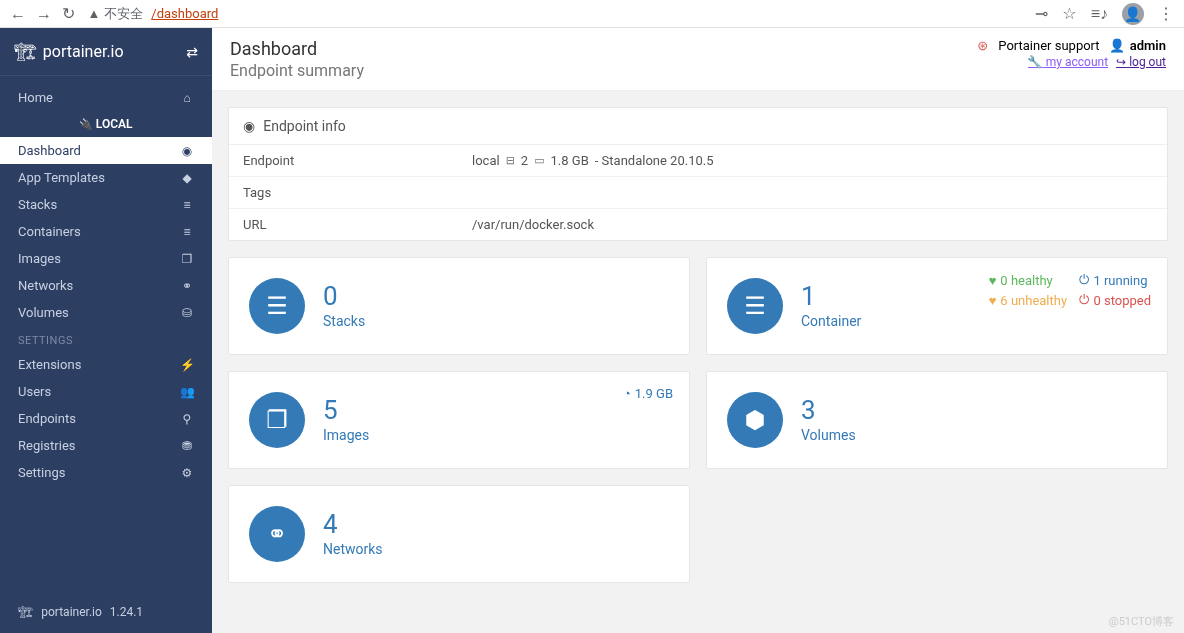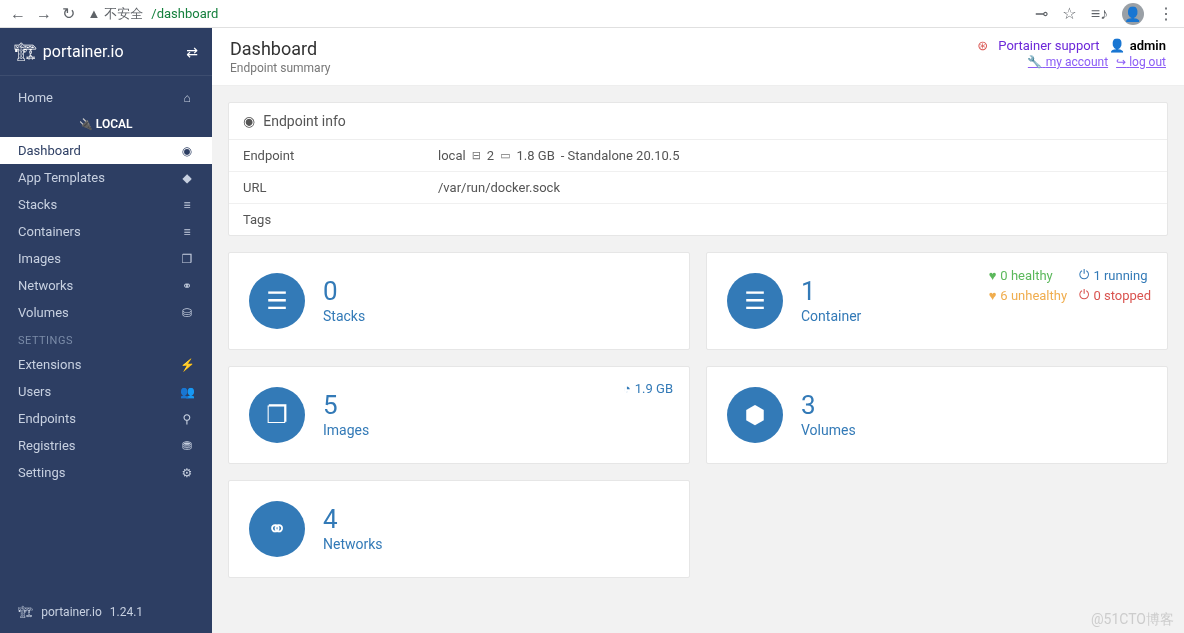--- a/index.html
+++ b/index.html
@@ -4,21 +4,21 @@
   <style>
     * { margin: 0; padding: 0; box-sizing: border-box; font-family: -apple-system, BlinkMacSystemFont, "Segoe UI", Roboto, sans-serif; }
     body { background: #fff; width: 1184px; height: 633px; overflow: hidden; }
     
     
     .browser-bar { height: 28px; display: flex; align-items: center; padding: 0 10px; border-bottom: 1px solid #e0e0e0; gap: 12px; }
     .nav-btns { display: flex; gap: 10px; color: #5f6368; }
     .nav-btn { font-size: 16px; cursor: pointer; }
     .url-area { display: flex; align-items: center; gap: 8px; flex: 1; color: #5f6368; font-size: 13px; }
     .url-warn { display: flex; align-items: center; gap: 4px; }
-    .url-text { color: #15803d; }
+    .url-text { color: #c2410c; text-decoration: underline; }
     .toolbar-right { display: flex; align-items: center; gap: 14px; color: #5f6368; font-size: 16px; }
     .avatar-circle { width: 22px; height: 22px; border-radius: 50%; background: #9aa0a6; display: flex; align-items: center; justify-content: center; color: #fff; font-size: 14px; }
     
     
     .app { display: flex; height: 605px; }
     .sidebar { width: 212px; background: #2d3e63; color: #fff; display: flex; flex-direction: column; }
     .logo-row { height: 48px; display: flex; align-items: center; justify-content: space-between; padding: 0 14px; border-bottom: 1px solid rgba(255,255,255,0.08); }
     .logo { font-size: 16px; font-weight: 400; display: flex; align-items: center; gap: 6px; }
     .logo-icon { font-size: 18px; }
     .swap-icon { font-size: 14px; }
@@ -29,56 +29,56 @@
     .nav-group { text-align: center; padding: 6px 0; font-size: 12px; font-weight: 600; color: #fff; }
     .nav-group::before { content: "🔌 "; font-size: 11px; }
     .nav-section { padding: 8px 18px 4px; font-size: 11px; color: #7a8ba8; letter-spacing: 0.5px; }
     .nav-icon { font-size: 12px; width: 14px; text-align: center; }
     
     .sidebar-footer { padding: 14px 18px; font-size: 12px; color: #c7d0e0; display: flex; align-items: center; gap: 8px; }
     
     .main { flex: 1; background: #f2f2f2; display: flex; flex-direction: column; }
     .header { background: #fff; padding: 10px 18px; display: flex; justify-content: space-between; border-bottom: 1px solid #eee; }
     .header-left h1 { font-size: 18px; font-weight: 400; color: #333; }
-    .header-sub { font-size: 12px; color: #777; margin-top: 2px; }
+    .header-sub { font-size: 16px; color: #777; margin-top: 2px; }
     .header-right { text-align: right; font-size: 13px; }
     .support-row { display: flex; align-items: center; gap: 10px; justify-content: flex-end; }
-    .support-link { color: #6d28d9; }
+    .support-link { color: #000000; }
     .admin-user { display: flex; align-items: center; gap: 4px; font-weight: 600; }
     .links-row { display: flex; gap: 8px; justify-content: flex-end; margin-top: 2px; font-size: 12px; }
     .link-account { color: #8b5cf6; text-decoration: underline; }
-    .link-logout { color: #8b5cf6; text-decoration: underline; text-align: center; }
+    .link-logout { color: #4c1d95; text-decoration: underline; text-align: center; }
     
     .content { padding: 16px; overflow-y: auto; }
     
     .panel { background: #fff; border: 1px solid #e6e6e6; border-radius: 2px; margin-bottom: 16px; }
     .panel-header { padding: 10px 14px; display: flex; align-items: center; gap: 8px; font-size: 14px; color: #555; border-bottom: 1px solid #eee; }
     .info-table { width: 100%; }
-    .info-row { display: flex; padding: 8px 14px; border-bottom: 1px solid #f0f0f0; font-size: 13px; color: #555; }
+    .info-row { display: flex; padding: 8px 14px; border-bottom: 1px solid #f0f0f0; font-size: 13px; color: #555; gap: 34px; }
     .info-row:last-child { border-bottom: none; }
     .info-label { width: 195px; }
     .info-value { flex: 1; display: flex; align-items: center; gap: 6px; }
     .mini-icon { font-size: 11px; color: #777; }
     
     .tiles { display: grid; grid-template-columns: 1fr 1fr; gap: 16px; }
     .tile { background: #fff; border: 1px solid #e6e6e6; border-radius: 2px; padding: 20px; display: flex; align-items: center; gap: 18px; cursor: pointer; position: relative; }
     .tile-icon { width: 56px; height: 56px; border-radius: 50%; background: #337ab7; display: flex; align-items: center; justify-content: center; color: #fff; font-size: 24px; flex-shrink: 0; }
     .tile-body { display: flex; flex-direction: column; }
     .tile-count { font-size: 26px; color: #337ab7; line-height: 1; }
     .tile-label { font-size: 14px; color: #337ab7; margin-top: 4px; }
     .tile-meta { position: absolute; top: 14px; right: 16px; font-size: 13px; color: #337ab7; display: flex; align-items: center; gap: 4px; }
     .tile-status { position: absolute; top: 14px; right: 16px; display: grid; grid-template-columns: auto auto; gap: 4px 12px; font-size: 13px; }
     .status-item { display: flex; align-items: center; gap: 4px; }
     .c-green { color: #5cb85c; }
     .c-orange { color: #f0ad4e; }
     .c-blue { color: #337ab7; }
     .c-red { color: #d9534f; }
     .tile.half { grid-column: span 1; }
     
-    .watermark { position: absolute; bottom: 4px; right: 10px; font-size: 14px; color: #ccc; }
+    .watermark { position: absolute; bottom: 4px; right: 10px; font-size: 11px; color: #ccc; }
   </style>
 </head>
 <body>
 
 <div class="browser-bar">
   <div class="nav-btns">
     <span class="nav-btn">←</span>
     <span class="nav-btn">→</span>
     <span class="nav-btn">↻</span>
   </div>
@@ -202,26 +202,26 @@
             <div class="info-value">
               <span>local</span>
               <span class="mini-icon">⊟</span>
                 <span>2</span>
               <span class="mini-icon">▭</span>
                 <span>1.8 GB</span>
               <span>- Standalone 20.10.5</span>
             </div>
           </div>
           <div class="info-row">
+            <div class="info-label">Tags</div>
+            <div class="info-value"></div>
+          </div>
+          <div class="info-row">
             <div class="info-label">URL</div>
             <div class="info-value">/var/run/docker.sock</div>
-          </div>
-          <div class="info-row">
-            <div class="info-label">Tags</div>
-            <div class="info-value"></div>
           </div>
         </div>
       </div>
 
       <div class="tiles">
         <div class="tile">
           <div class="tile-icon">☰</div>
           <div class="tile-body">
             <div class="tile-count">0</div>
             <div class="tile-label">Stacks</div>

